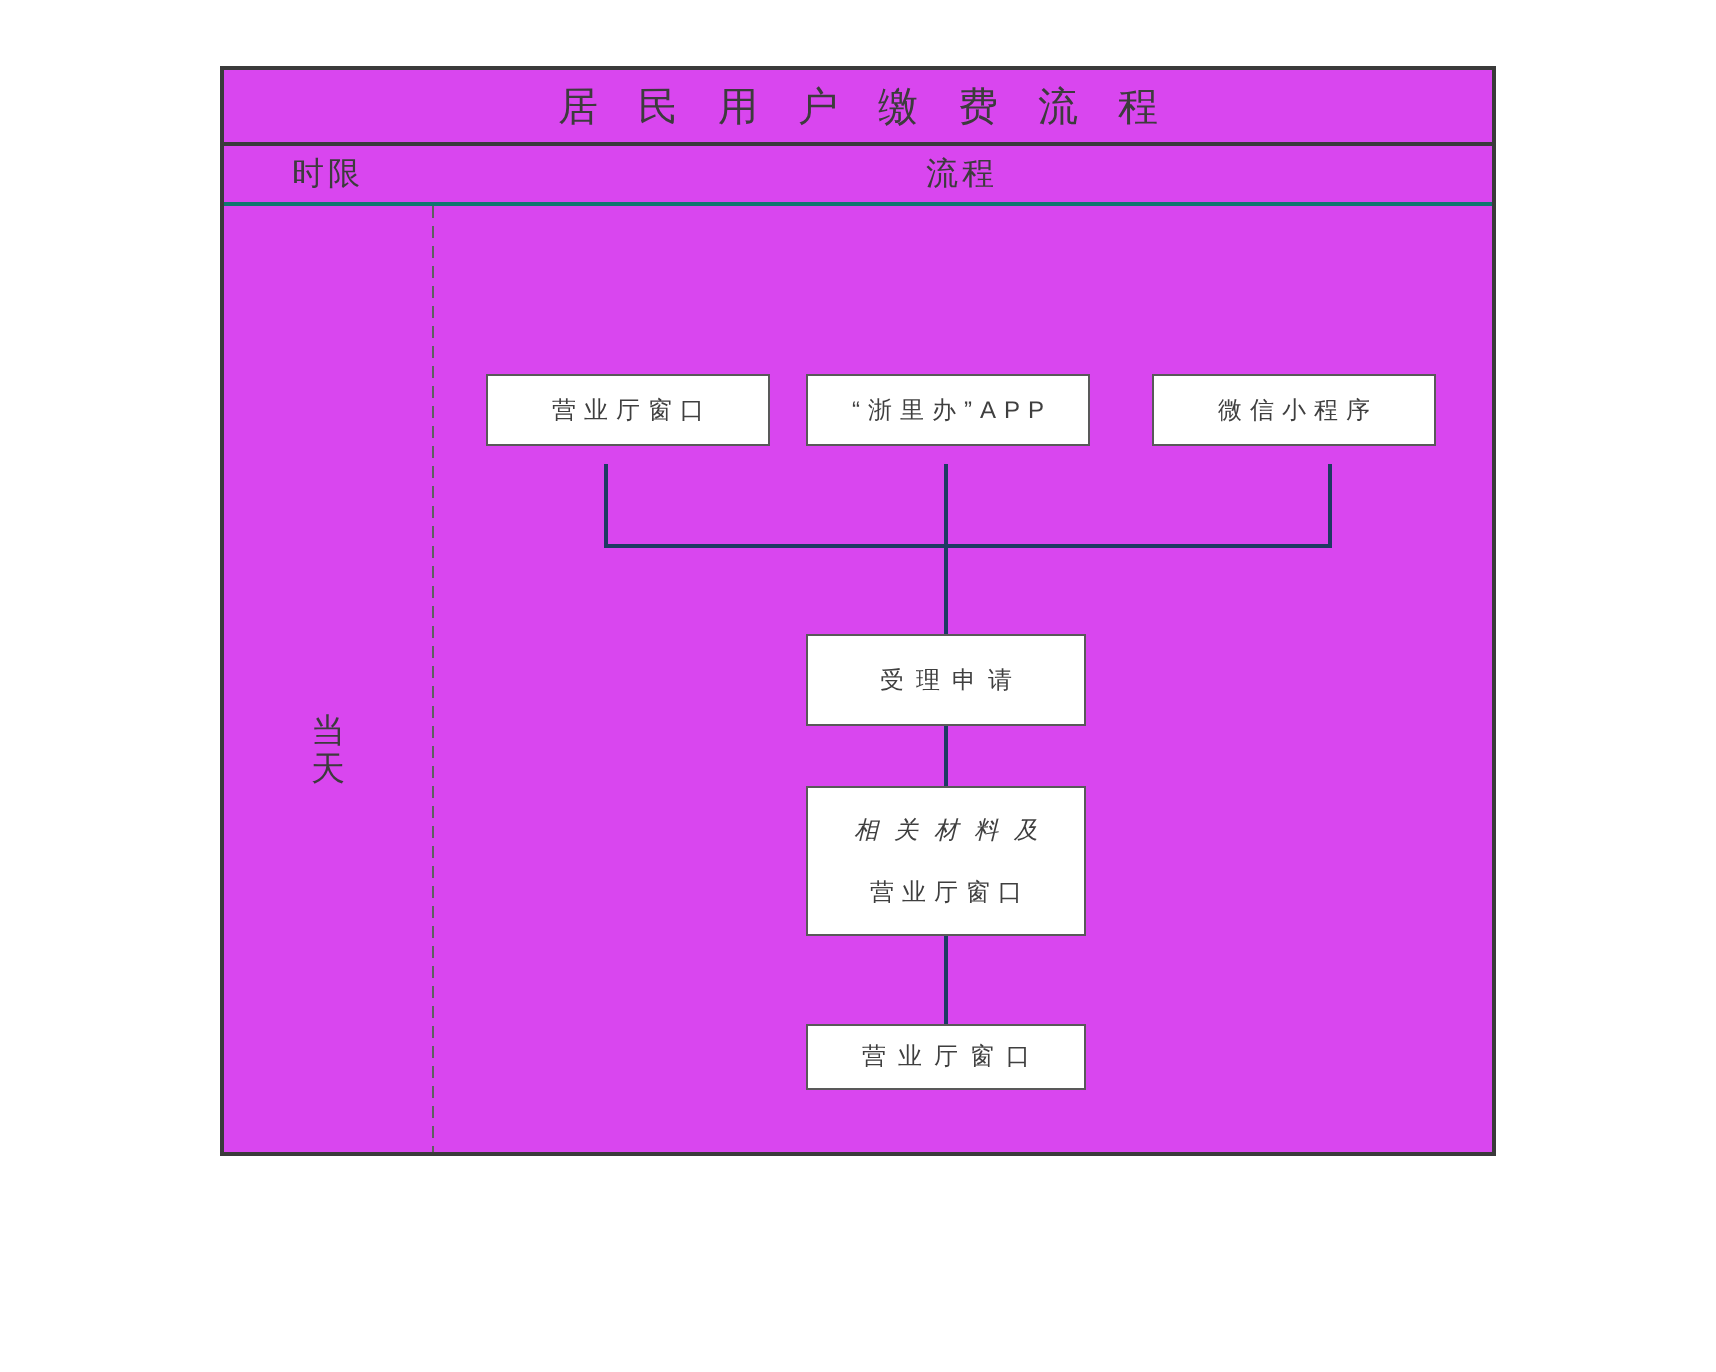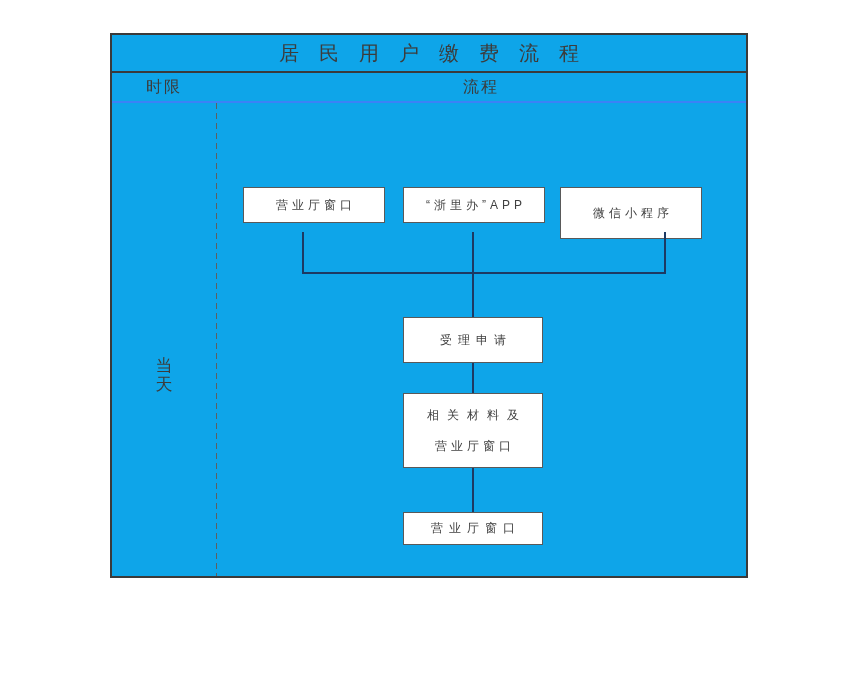--- a/index.html
+++ b/index.html
@@ -9,37 +9,37 @@
     font-family: "Liberation Sans", "DejaVu Sans", sans-serif;
     color: #3f3f3f;
     position: relative;
     overflow: hidden;
   }
   .frame {
     position: absolute;
     left: 110px; top: 33px;
     width: 638px; height: 545px;
     border: 2px solid #3a3a3a;
-    background: #0ea5e9;
+    background: #d946ef;
   }
   .title-row {
     height: 38px;
     border-bottom: 2px solid #3a3a3a;
     display: flex; align-items: center; justify-content: center;
   }
   .title-text {
     font-size: 20px;
     letter-spacing: 20px;
     margin-right: -20px;
     color: #3c3c3c;
     white-space: nowrap;
   }
   .header-row {
     height: 30px;
-    border-bottom: 2px solid #3b82f6;
+    border-bottom: 2px solid #0f766e;
     display: flex;
   }
   .header-cell {
     display: flex; align-items: center; justify-content: center;
     font-size: 16px; color: #3c3c3c;
   }
   .header-cell.time { width: 104px; letter-spacing: 2px; margin-right: 0; }
   .header-cell.process { flex: 1; letter-spacing: 2px; }
   .body-area {
     position: relative;
@@ -67,27 +67,27 @@
     position: absolute;
     border: 1.5px solid #595959;
     background: #ffffff;
     display: flex; flex-direction: column;
     align-items: center; justify-content: center;
     font-size: 12px; color: #3f3f3f;
     white-space: nowrap;
   }
   .src1 { left: 131px; top: 84px; width: 142px; height: 36px; }
   .src2 { left: 291px; top: 84px; width: 142px; height: 36px; }
-  .src3 { left: 448px; top: 84px; width: 142px; height: 52px; }
+  .src3 { left: 464px; top: 84px; width: 142px; height: 36px; }
   .accept { left: 291px; top: 214px; width: 140px; height: 46px; }
   .review { left: 291px; top: 290px; width: 140px; height: 75px; }
   .handle { left: 291px; top: 409px; width: 140px; height: 33px; }
   .ls4 { letter-spacing: 4px; margin-right: -4px; }
   .ls6 { letter-spacing: 6px; margin-right: -6px; }
-  .ls8 { letter-spacing: 8px; margin-right: -8px; }
+  .ls8 { letter-spacing: 8px; margin-right: -8px; font-style: italic; }
   .review .line { line-height: 31px; }
   .connector {
     position: absolute;
     background: #1d3a63;
   }
   .stub-left   { left: 190px; top: 129px; width: 2px; height: 42px; }
   .stub-center { left: 360px; top: 129px; width: 2px; height: 85px; }
   .stub-right  { left: 552px; top: 129px; width: 2px; height: 42px; }
   .merge-hline { left: 190px; top: 169px; width: 364px; height: 2px; }
   .line-accept-review { left: 360px; top: 248px; width: 2px; height: 42px; }

